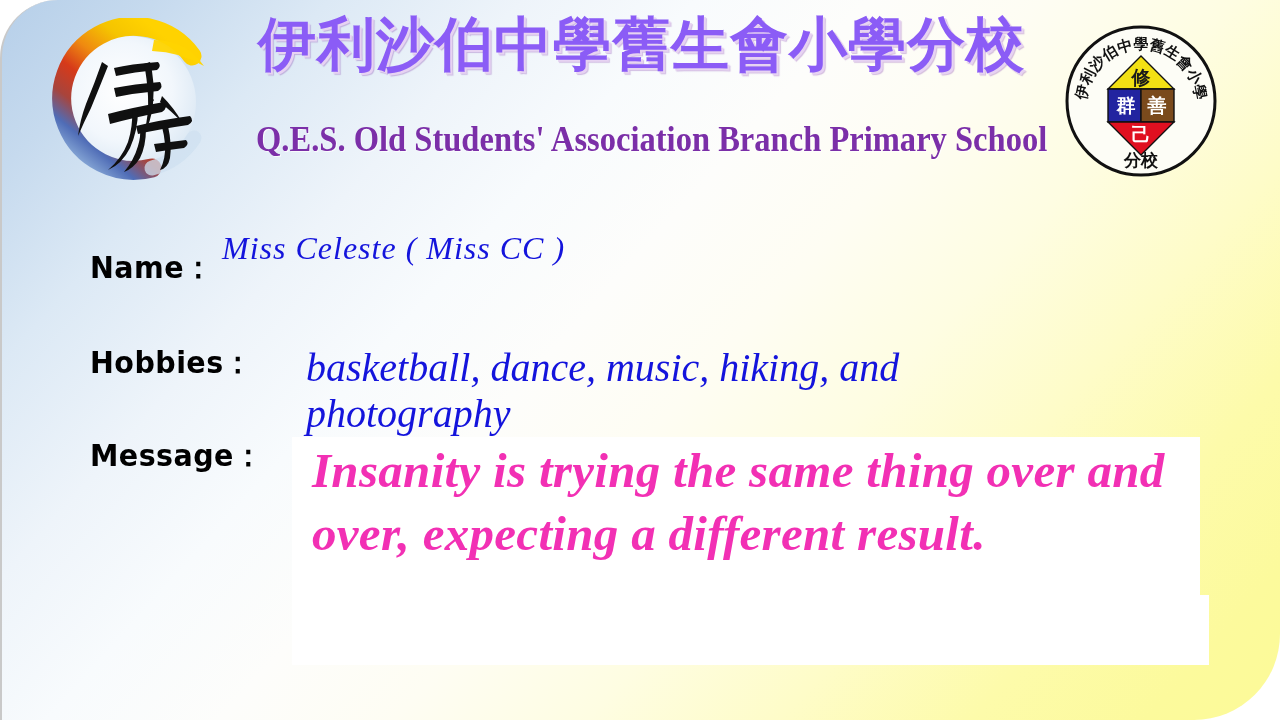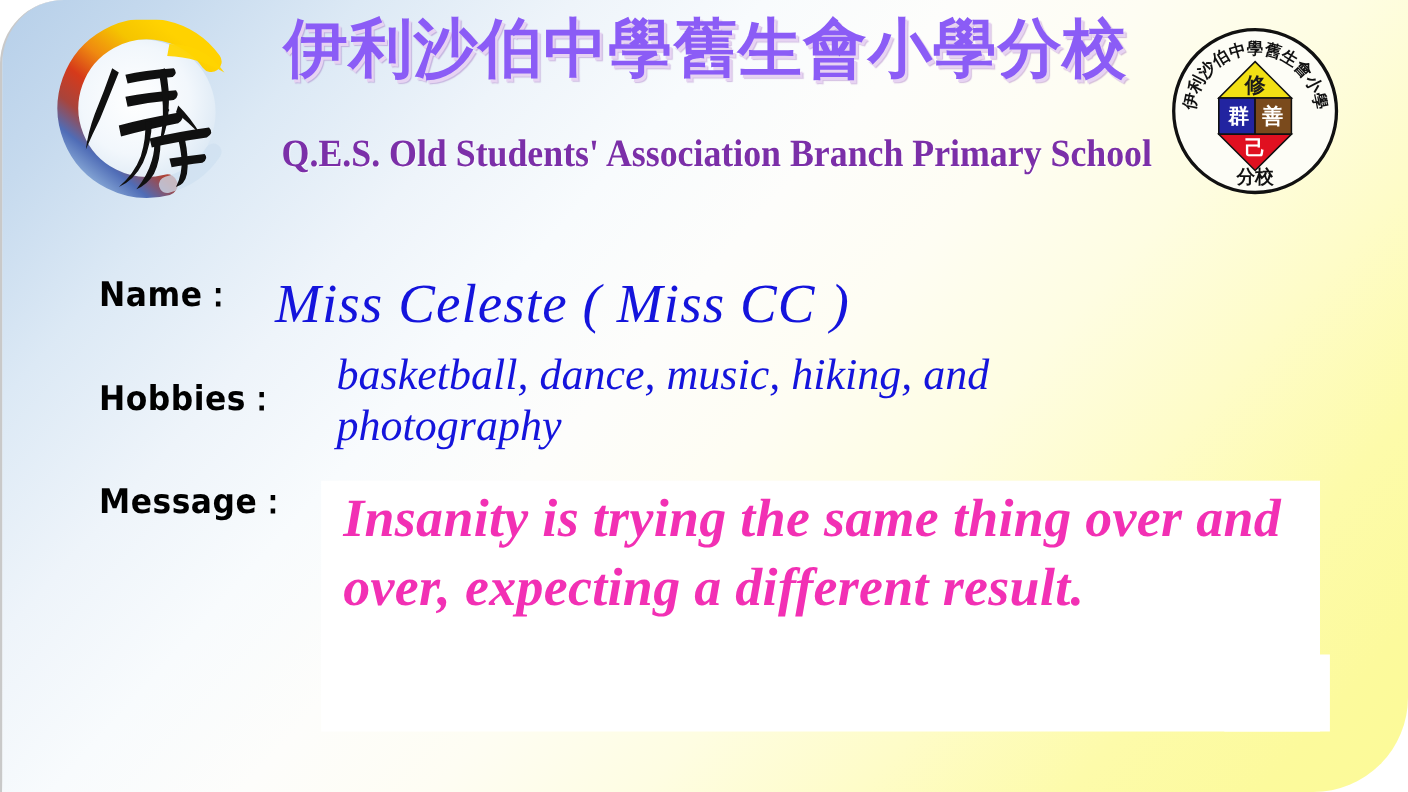--- a/index.html
+++ b/index.html
@@ -125,28 +125,27 @@
 
   .value-blue {
     position: absolute;
     font-family: "Liberation Serif", serif;
     font-style: italic;
     color: #1414DC;
     white-space: nowrap;
   }
   .value-name {
     left: 222px;
-    top: 247px;
-    font-size: 50px;
+    top: 230px;
+    font-size: 32px;
     letter-spacing: 1px;
-    margin-left: 28px;
   }
   .value-hobbies {
     left: 306px;
-    top: 318px;
+    top: 345px;
     font-size: 40px;
     line-height: 1.15;
     white-space: normal;
     width: 780px;
   }
 
   
   .message-box {
     position: absolute;
     left: 292px;

